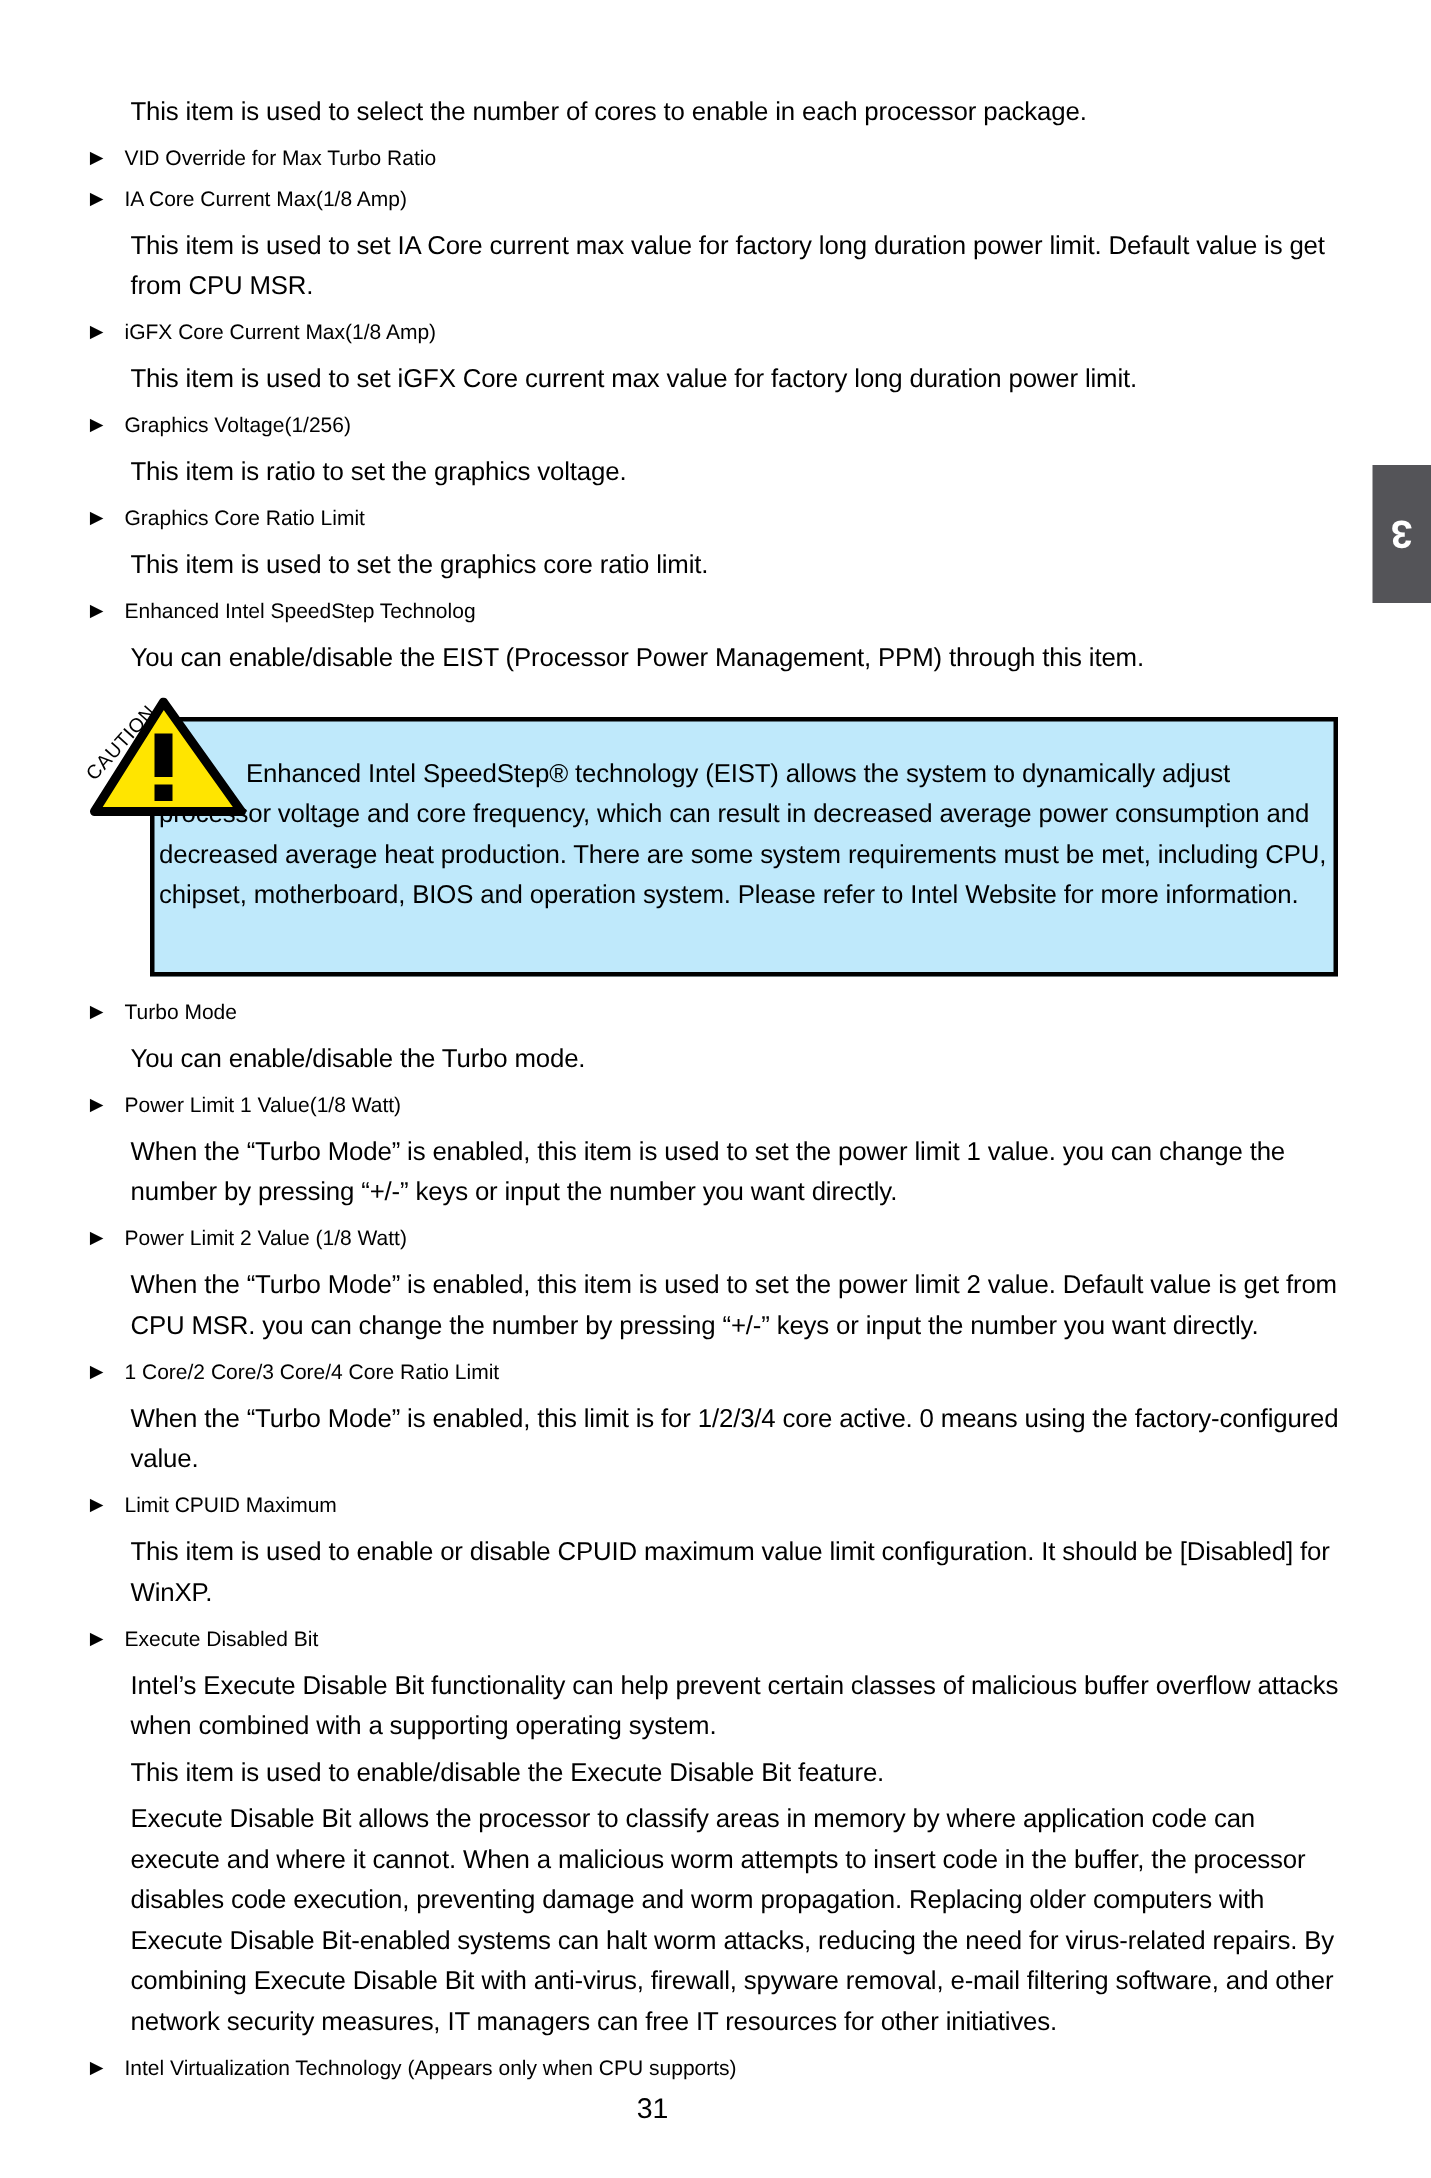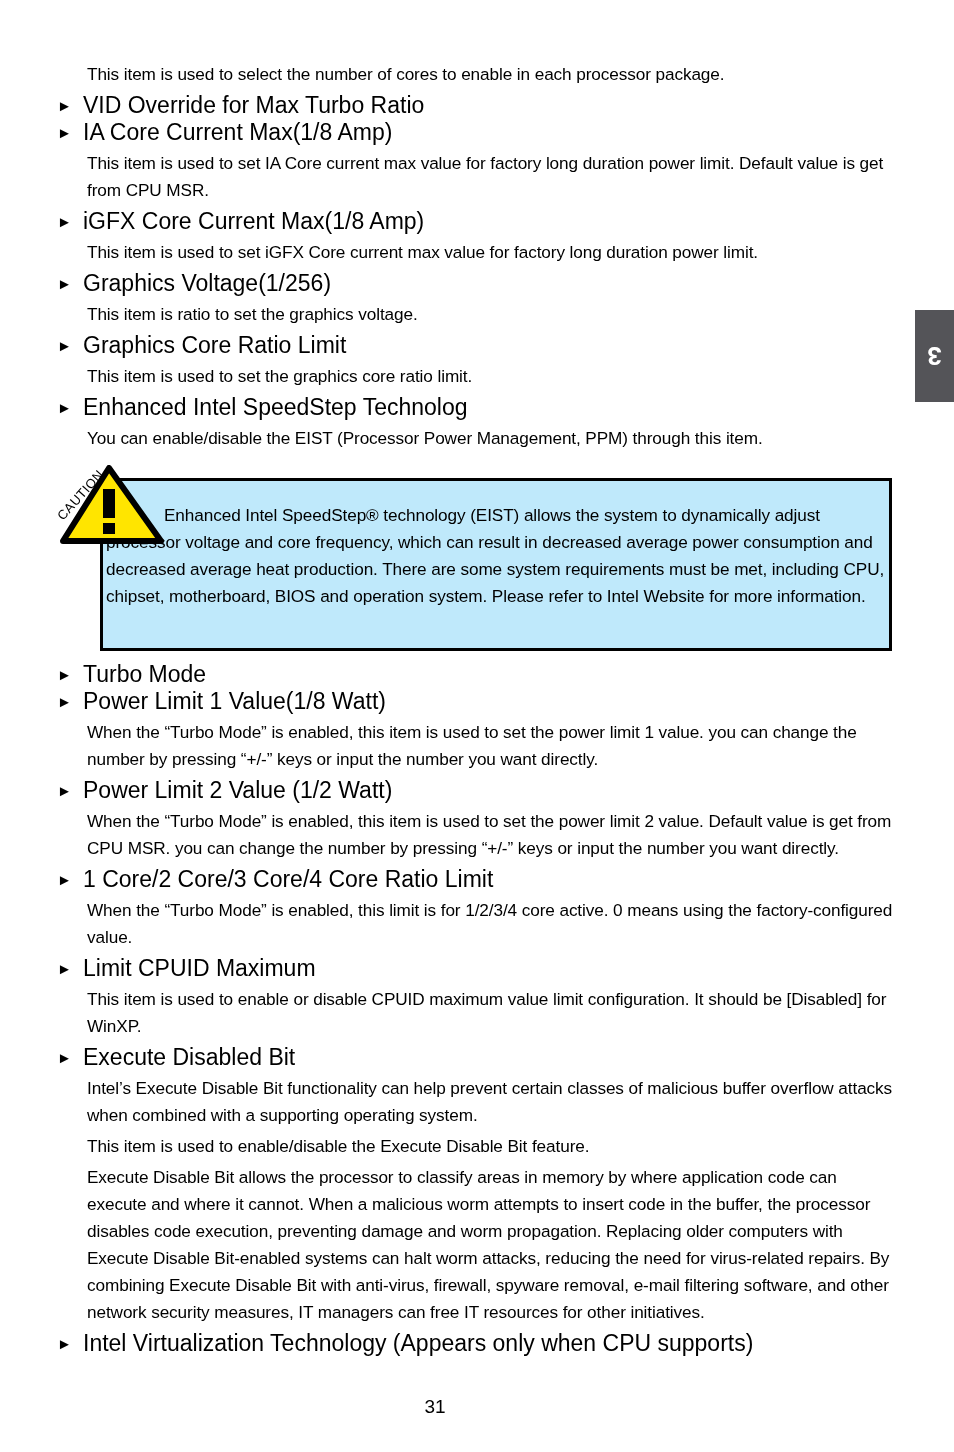--- a/index.html
+++ b/index.html
@@ -81,21 +81,21 @@
   }
   .bullet-mark {
     width: 26px;
     flex: 0 0 26px;
     font-size: 15px;
     line-height: 27px;
     color: #000000;
   }
   .bullet-label {
     flex: 1 1 auto;
-    font-size: 23px;
+    font-size: 14px;
     line-height: 27px;
   }
 
   
   .caution-block {
     position: relative;
     margin-top: 13px;
     margin-bottom: 10px;
     height: 186px;
   }
@@ -191,28 +191,29 @@
             <rect x="46" y="24" width="12" height="29" fill="#000000"></rect>
             <rect x="46" y="58" width="12" height="11" fill="#000000"></rect>
             <text x="6" y="56" fill="#000000" font-family="Liberation Sans, sans-serif" font-size="13" letter-spacing="0.5" transform="rotate(-48 6 56)">CAUTION</text>
           </svg>
         </div>
       </div>
       <div class="bullet-row">
         <span class="bullet-mark">►</span>
         <span class="bullet-label">Turbo Mode</span>
       </div>
+      <div class="para">You can enable/disable the Turbo mode.</div>
       <div class="bullet-row">
         <span class="bullet-mark">►</span>
         <span class="bullet-label">Power Limit 1 Value(1/8 Watt)</span>
       </div>
       <div class="para">When the “Turbo Mode” is enabled, this item is used to set the power limit 1 value. you can change the number by pressing “+/-” keys or input the number you want directly.</div>
       <div class="bullet-row">
         <span class="bullet-mark">►</span>
-        <span class="bullet-label">Power Limit 2 Value (1/2 Watt)</span>
+        <span class="bullet-label">Power Limit 2 Value (1/8 Watt)</span>
       </div>
       <div class="para">When the “Turbo Mode” is enabled, this item is used to set the power limit 2 value. Default value is get from CPU MSR. you can change the number by pressing “+/-” keys or input the number you want directly.</div>
       <div class="bullet-row">
         <span class="bullet-mark">►</span>
         <span class="bullet-label">1 Core/2 Core/3 Core/4 Core Ratio Limit</span>
       </div>
       <div class="para">When the “Turbo Mode” is enabled, this limit is for 1/2/3/4 core active. 0 means using the factory-configured value.</div>
       <div class="bullet-row">
         <span class="bullet-mark">►</span>
         <span class="bullet-label">Limit CPUID Maximum</span>

